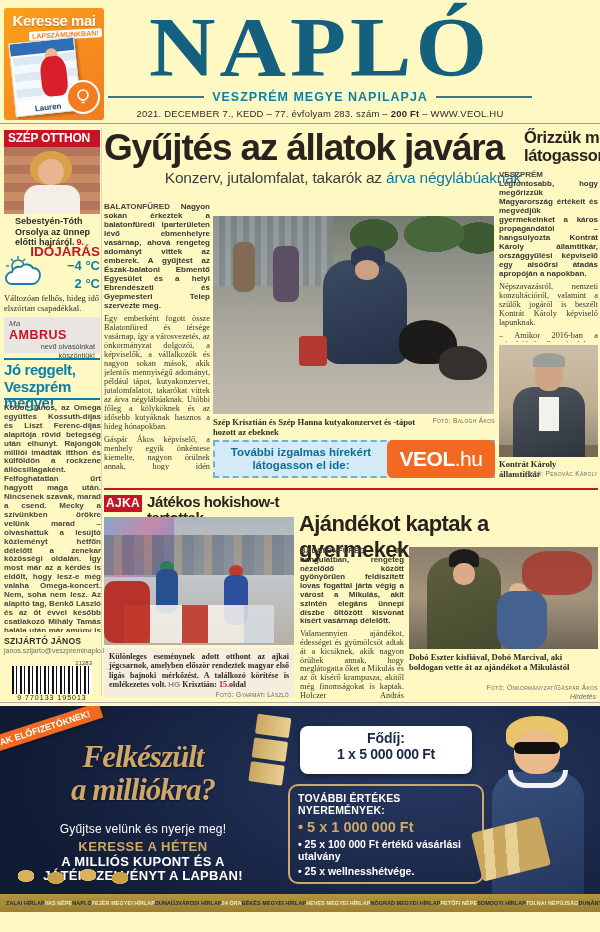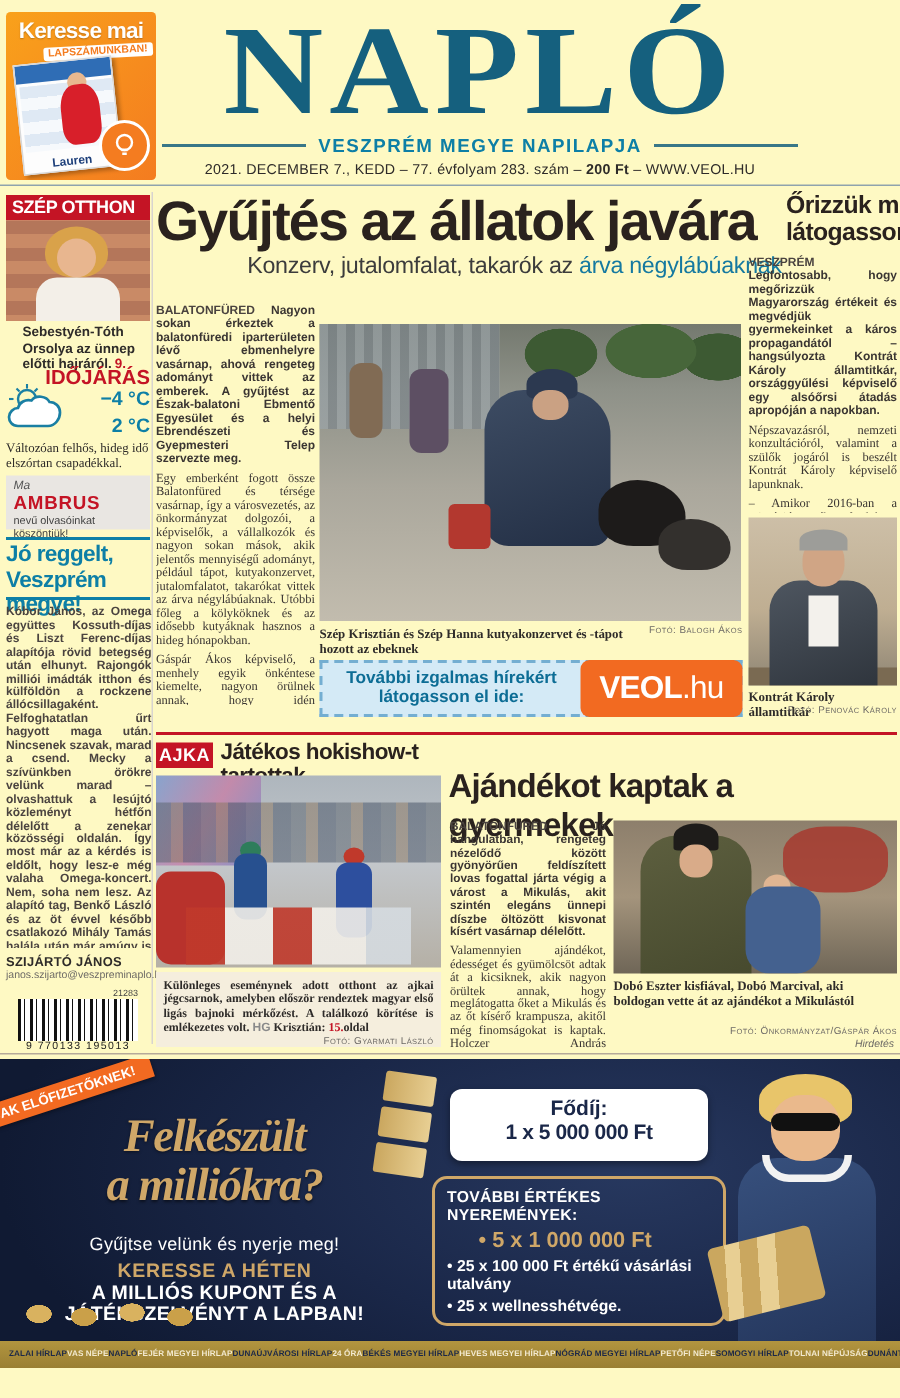--- a/index.html
+++ b/index.html
@@ -62,21 +62,21 @@
     font-weight:bold; font-size:9px; line-height:10.5px; color:#2e2b29;margin-left:11px; }
   .weather-title { left:4px; top:244px; width:96px; text-align:right; color:#c41425; font-weight:bold; font-size:13.5px; }
   .weather-temp1 { left:4px; top:258px; width:96px; text-align:right; color:#0d7fa6; font-weight:bold; font-size:13px; }
   .weather-temp2 { left:4px; top:276px; width:96px; text-align:right; color:#0d7fa6; font-weight:bold; font-size:13px; }
   .weather-icon { left:4px; top:254px; }
   .weather-text { left:4px; top:294px; width:96px; font-family:"Liberation Serif", serif;
     font-size:8.6px; line-height:9.8px; color:#2e2b29; }
   .nameday { left:4px; top:317px; width:96px; height:36px; background:#e9e6e2; padding:2px 5px; }
   .nd-ma { font-style:italic; font-size:8px; color:#555; }
   .nd-name { color:#c41425; font-weight:bold; font-size:12.5px; letter-spacing:.5px; }
-  .nd-suffix { font-size:7.3px; color:#444; }
+  .nd-suffix { font-size:7.3px; color:#444;text-align:right; }
   .greet-rule1 { left:4px; top:358px; width:96px; height:2px; background:#0d7fa6; }
   .greeting { left:4px; top:362px; width:96px; color:#0d7fa6; font-weight:bold; font-size:15px; line-height:16.5px; letter-spacing:-.4px; }
   .greet-rule2 { left:4px; top:398px; width:96px; height:2px; background:#0d7fa6; }
   .editorial { left:4px; top:404px; width:97px; height:228px; overflow:hidden;
     font-size:8px; font-weight:bold; line-height:8.9px; color:#4a433f; text-align:justify; }
   .byline { left:4px; top:636px; width:96px; font-weight:bold; font-size:8.6px; color:#2e2b29; letter-spacing:.2px; }
   .byline-mail { left:4px; top:647px; width:96px; font-size:7px; color:#6d6a66; }
   .barcode-wrap { left:12px; top:660px; width:80px; }
   .barcode-top { text-align:right; font-size:6px; color:#444; }
   .barcode-bars { height:28px; background:repeating-linear-gradient(90deg,#111 0 2px,#fff 2px 4px,#111 4px 5px,#fff 5px 8px); }
@@ -200,21 +200,21 @@
   .ad-cta .white { color:#fff; font-size:13px; letter-spacing:.3px; }
   .tickets { position:absolute; left:252px; top:10px; width:40px; height:80px; transform:rotate(8deg); }
   .ticket { width:34px; height:20px; margin-bottom:4px; background:linear-gradient(90deg,#caa75f,#e8cf93); border-radius:2px; }
   .prize-box { position:absolute; left:300px; top:20px; width:172px; height:48px; background:#fff; border-radius:8px;
     text-align:center; padding-top:4px; box-shadow:0 2px 5px rgba(0,0,0,.4); }
   .prize-label { color:#1a2748; font-weight:bold; font-size:14px; }
   .prize-value { color:#1a2748; font-weight:bold; font-size:14px; letter-spacing:-.3px; }
   .more-box { position:absolute; left:288px; top:78px; width:196px; height:100px;
     border:2px solid #cfa768; border-radius:10px; padding:6px 8px; }
   .more-title { color:#fff; font-weight:bold; font-size:10.5px; letter-spacing:.2px; }
-  .bullet-gold { color:#cfa768; font-weight:bold; font-size:14.5px; margin-top:3px;margin-left:21px; }
+  .bullet-gold { color:#cfa768; font-weight:bold; font-size:14.5px; margin-top:3px; }
   .bullet-white { color:#fff; font-weight:bold; font-size:10.5px; margin-top:3px; line-height:12px; }
   .ad-boy { position:absolute; right:8px; top:8px; width:110px; height:180px; }
   .boy-hair { position:absolute; left:24px; top:2px; width:62px; height:34px; border-radius:50% 50% 30% 30%; background:#e8c56a; }
   .boy-face { position:absolute; left:32px; top:16px; width:46px; height:44px; border-radius:45%; background:#eab98c; }
   .boy-glasses { position:absolute; left:32px; top:28px; width:46px; height:12px; border-radius:6px; background:#111; }
   .boy-body { position:absolute; left:10px; top:58px; width:92px; height:122px; border-radius:26px 26px 0 0;
     background:linear-gradient(160deg,#37507d,#24365c); }
   .boy-phones { position:absolute; left:26px; top:56px; width:60px; height:18px; border-radius:0 0 30px 30px;
     border:5px solid #f2f2f2; border-top:none; }
   .boy-tickets { position:absolute; left:-6px; top:110px; width:70px; height:50px;

